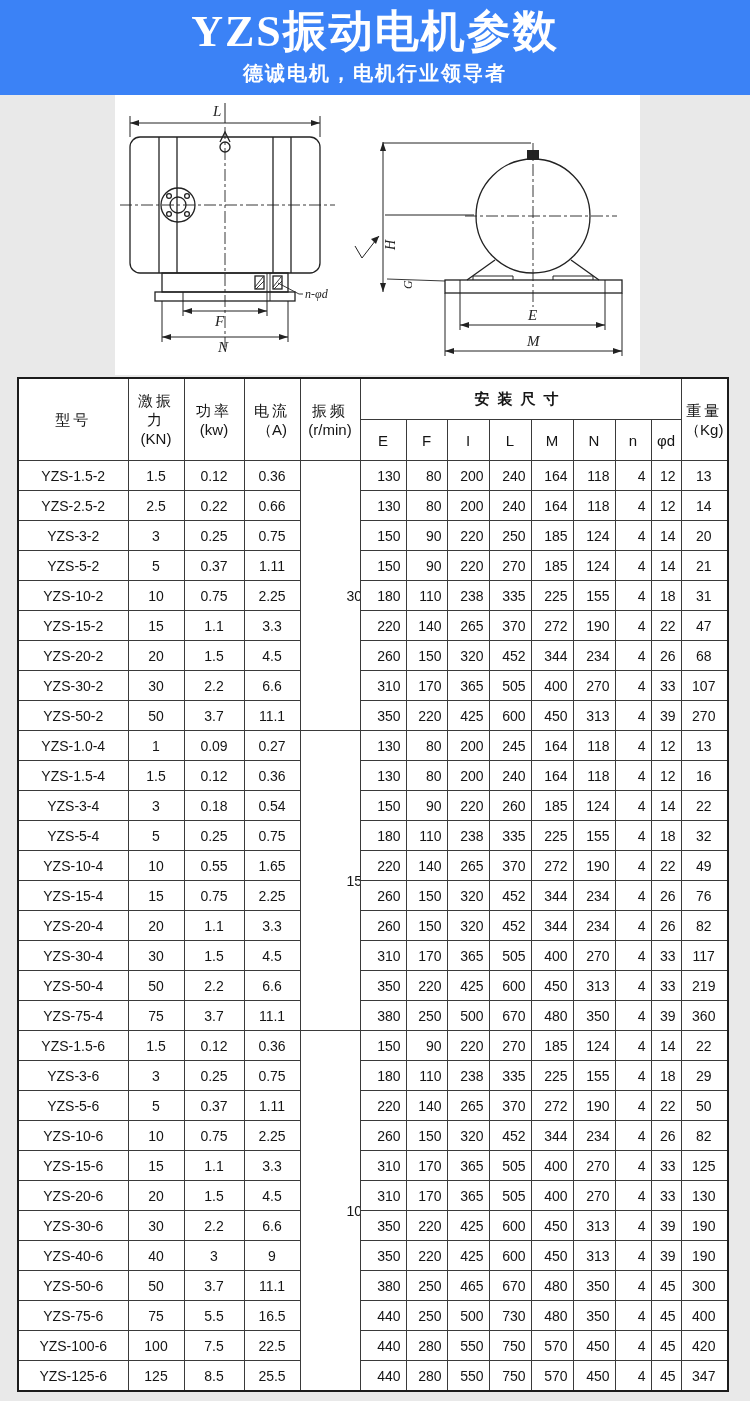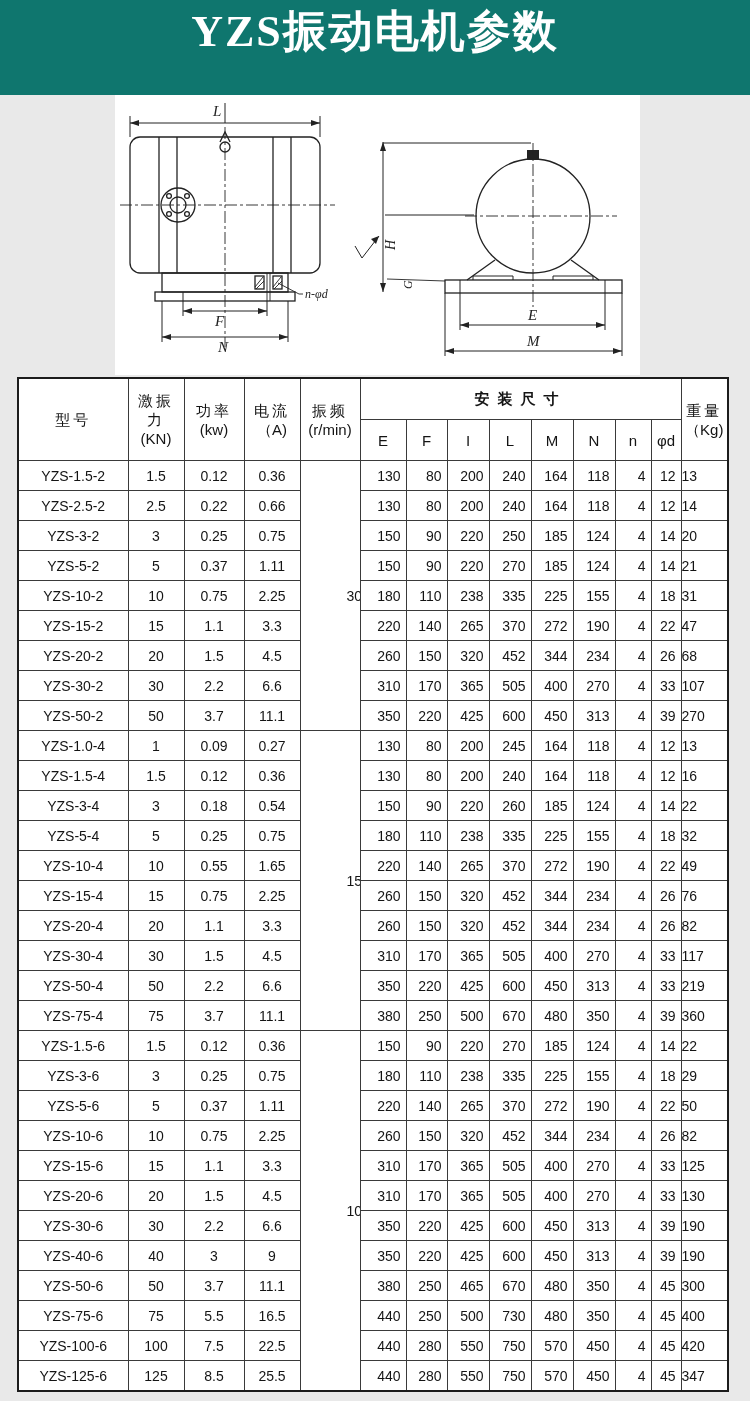--- a/index.html
+++ b/index.html
@@ -6,21 +6,21 @@
   body {
     width:750px; height:1401px;
     background:#e9e9e9;
     font-family:"Liberation Sans", sans-serif;
     color:#111;
     overflow:hidden;
   }
   
   .banner {
     height:95px;
-    background:#0f766e;
+    background:#3b82f6;
     color:#ffffff;
     text-align:center;
     overflow:hidden;
   }
   .banner-title {
     font-family:"Liberation Serif", serif;
     font-weight:bold;
     font-size:44px;
     line-height:56px;
     padding-top:4px;
@@ -61,30 +61,31 @@
   thead .uline { line-height:19px; letter-spacing:0; }
   thead th.mount-th { height:40px; letter-spacing:8px;font-weight:bold; }
   thead tr.subhead th { height:40px; font-size:15px; }
   tbody td {
     height:29px;
     font-size:14px;
     text-align:center;
     vertical-align:middle;
   }
   tbody td.dim-col { text-align:right; padding-right:5px; }
-  tbody td.weight-col { text-align:left; padding-right:1px; }
+  tbody td.weight-col { text-align:center; padding-right:1px; }
   tbody td.freq-col { text-align:center; font-size:14px;padding-left:46px; }
 </style>
 </head>
 <body>
 
 <div class="page">
 
   <header class="banner">
     <div class="banner-title">YZS振动电机参数</div>
+    <div class="banner-subtitle">德诚电机，电机行业领导者</div>
   </header>
 
   <section class="drawing-strip">
     <div class="drawing-canvas">
       <svg width="525" height="280" viewBox="0 0 525 280">
 
         <g stroke="#222" fill="none" stroke-width="1.3">
 
           <line x1="15" y1="28" x2="205" y2="28" stroke-width="1"></line>
           <line x1="15" y1="21" x2="15" y2="42" stroke-width="1"></line>

